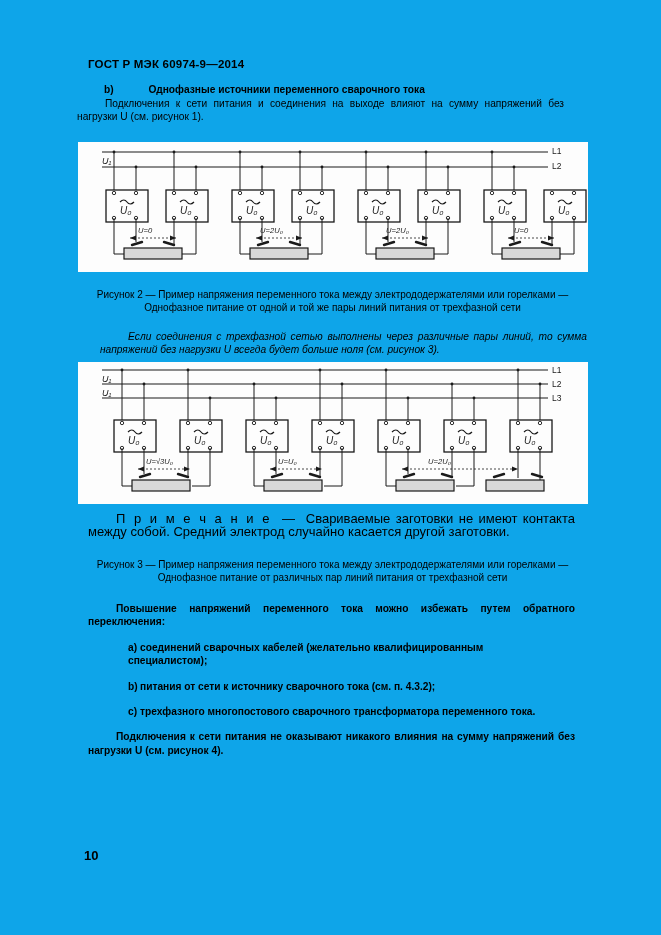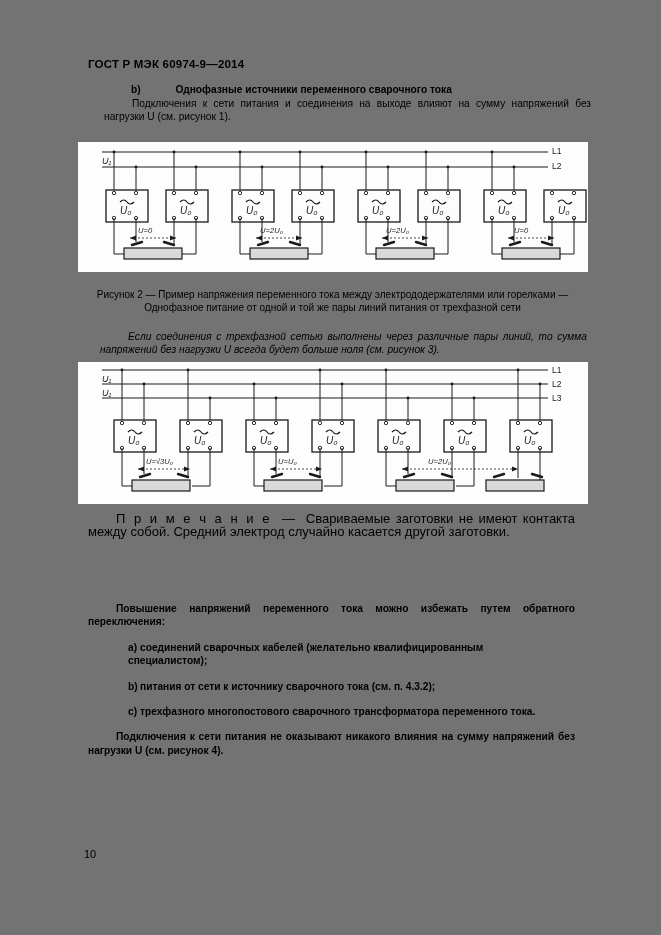--- a/index.html
+++ b/index.html
@@ -8,34 +8,34 @@
     background: #ffffff;
   }
   body {
     font-family: "Liberation Sans", sans-serif;
     color: #000000;
   }
   .page {
     position: relative;
     width: 661px;
     height: 935px;
-    background: #737373;
+    background: #0ea5e9;
     overflow: hidden;
   }
   .doc-header {
     position: absolute;
     left: 88px;
     top: 58px;
     font-size: 11.5px;
     font-weight: bold;
     letter-spacing: 0.2px;
   }
   .content {
     position: absolute;
-    left: 104px;
+    left: 77px;
     top: 84px;
     width: 487px;
   }
   .sec-heading {
     font-size: 10.2px;
     font-weight: bold;
     margin: 0 0 2px 0;
     padding-left: 28px;
     text-indent: -0.5px;
   }
@@ -82,22 +82,22 @@
     line-height: 13.4px;
     margin: 12px;
     padding-left: 28px;
   }
   .list-item .mk { display: inline-block; width: 12px; }
 
   .page-number {
     position: absolute;
     left: 84px;
     top: 848px;
-    font-size: 11px;
-    font-weight: normal;
+    font-size: 13px;
+    font-weight: bold;
   }
 
   
   .sch { position: absolute; left: 0; top: 0; }
 </style>
 </head>
 <body>
 
 <div class="page">
 
@@ -473,20 +473,24 @@
       </g>
     </svg>
   </div>
 
   <div class="note-block">
     <p class="note-text">
       <span class="note-lead">П р и м е ч а н и е</span><span>&nbsp;&nbsp;</span><span>—</span><span>&nbsp;&nbsp;</span><span>Свариваемые заготовки не имеют контакта между собой. Средний электрод случайно касается другой заготовки.</span>
     </p>
   </div>
 
+  <div class="caption3">
+    <p class="fig-caption">Рисунок 3 — Пример напряжения переменного тока между электрододержателями или горелками —</p>
+    <p class="fig-caption">Однофазное питание от различных пар линий питания от трехфазной сети</p>
+  </div>
 
   <div class="tail-block">
     <p class="body-text indent">Повышение напряжений переменного тока можно избежать путем обратного переключения:</p>
     <p class="list-item">
       <span class="mk">a)</span><span>соединений сварочных кабелей (желательно квалифицированным специалистом);</span>
     </p>
     <p class="list-item">
       <span class="mk">b)</span><span>питания от сети к источнику сварочного тока (см. п. 4.3.2);</span>
     </p>
     <p class="list-item">

